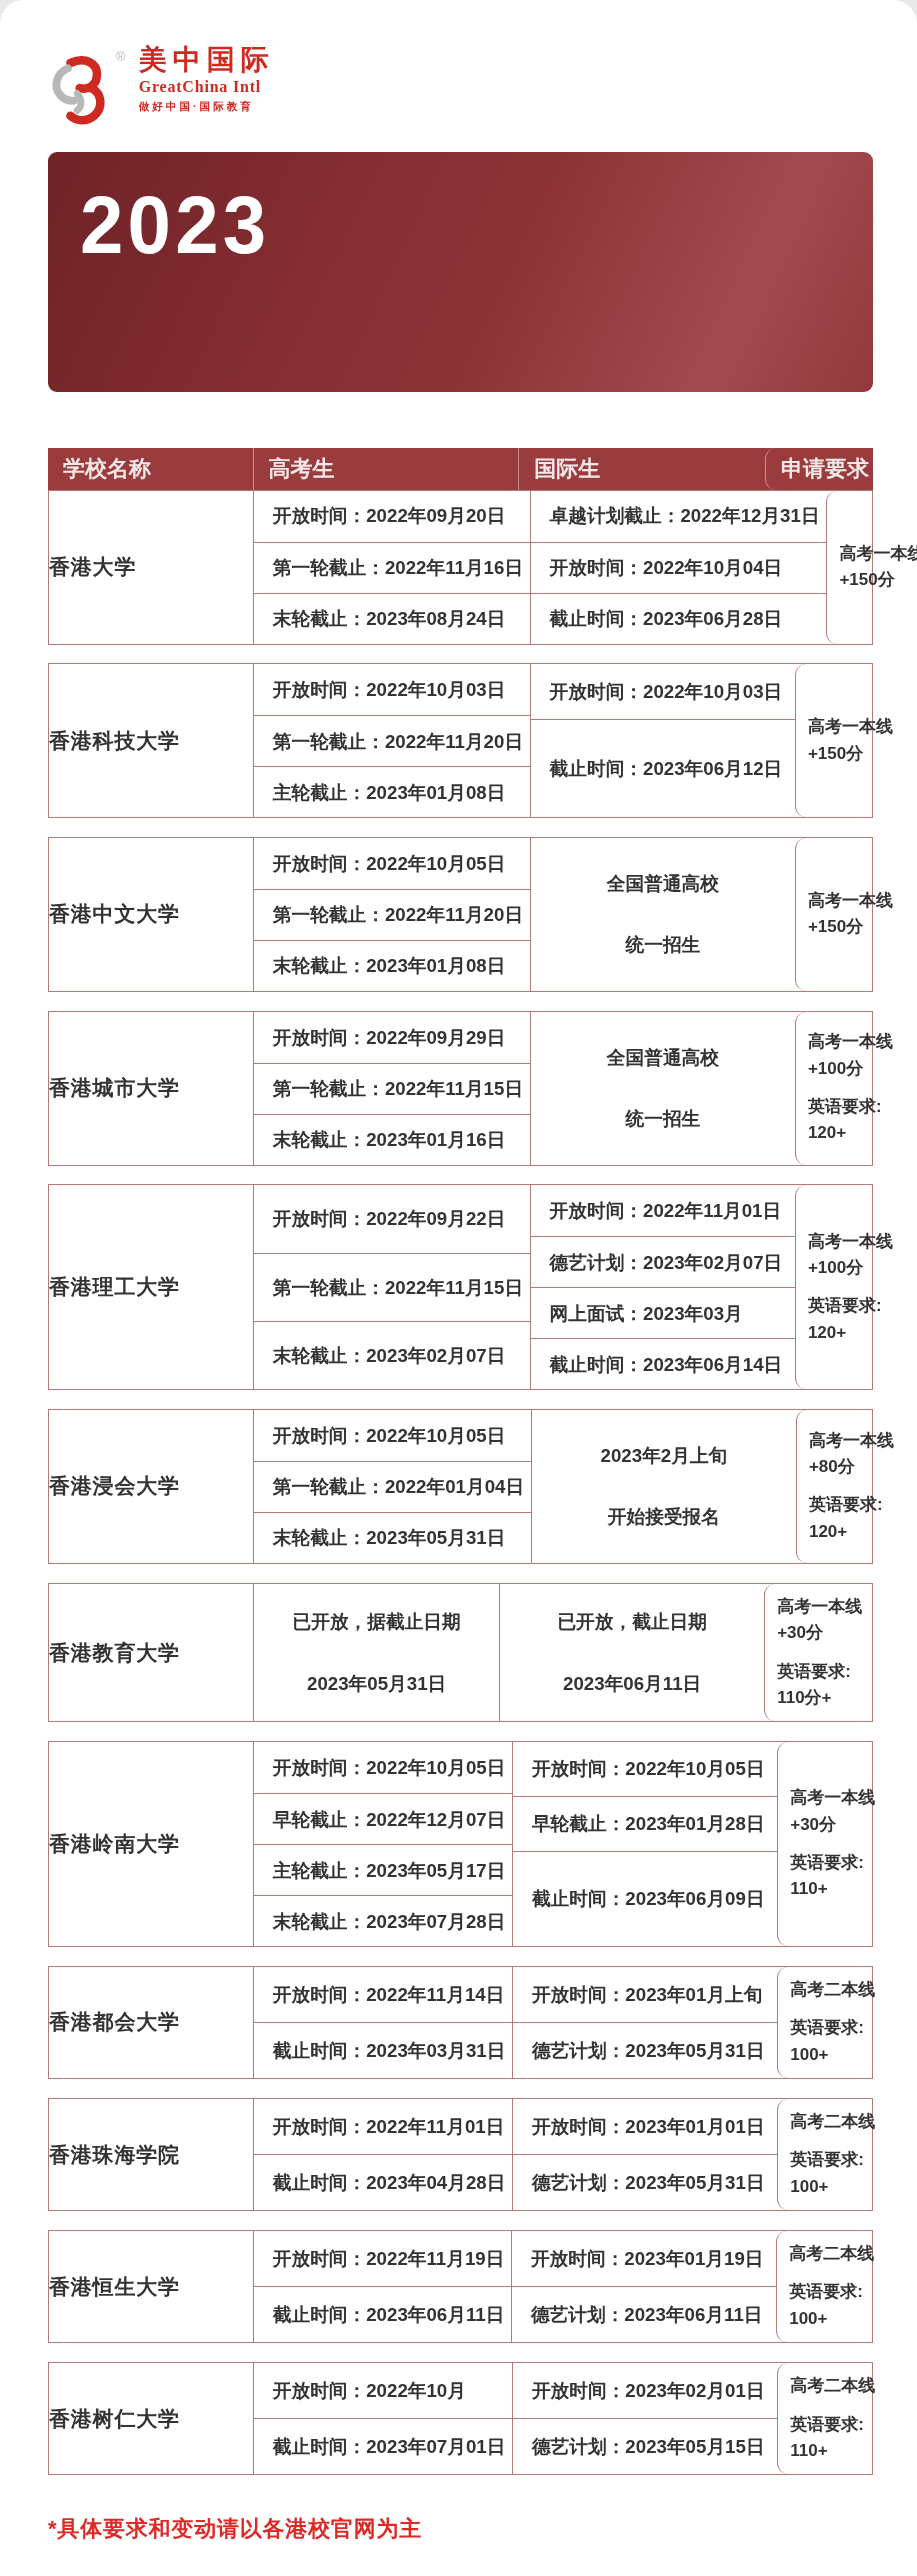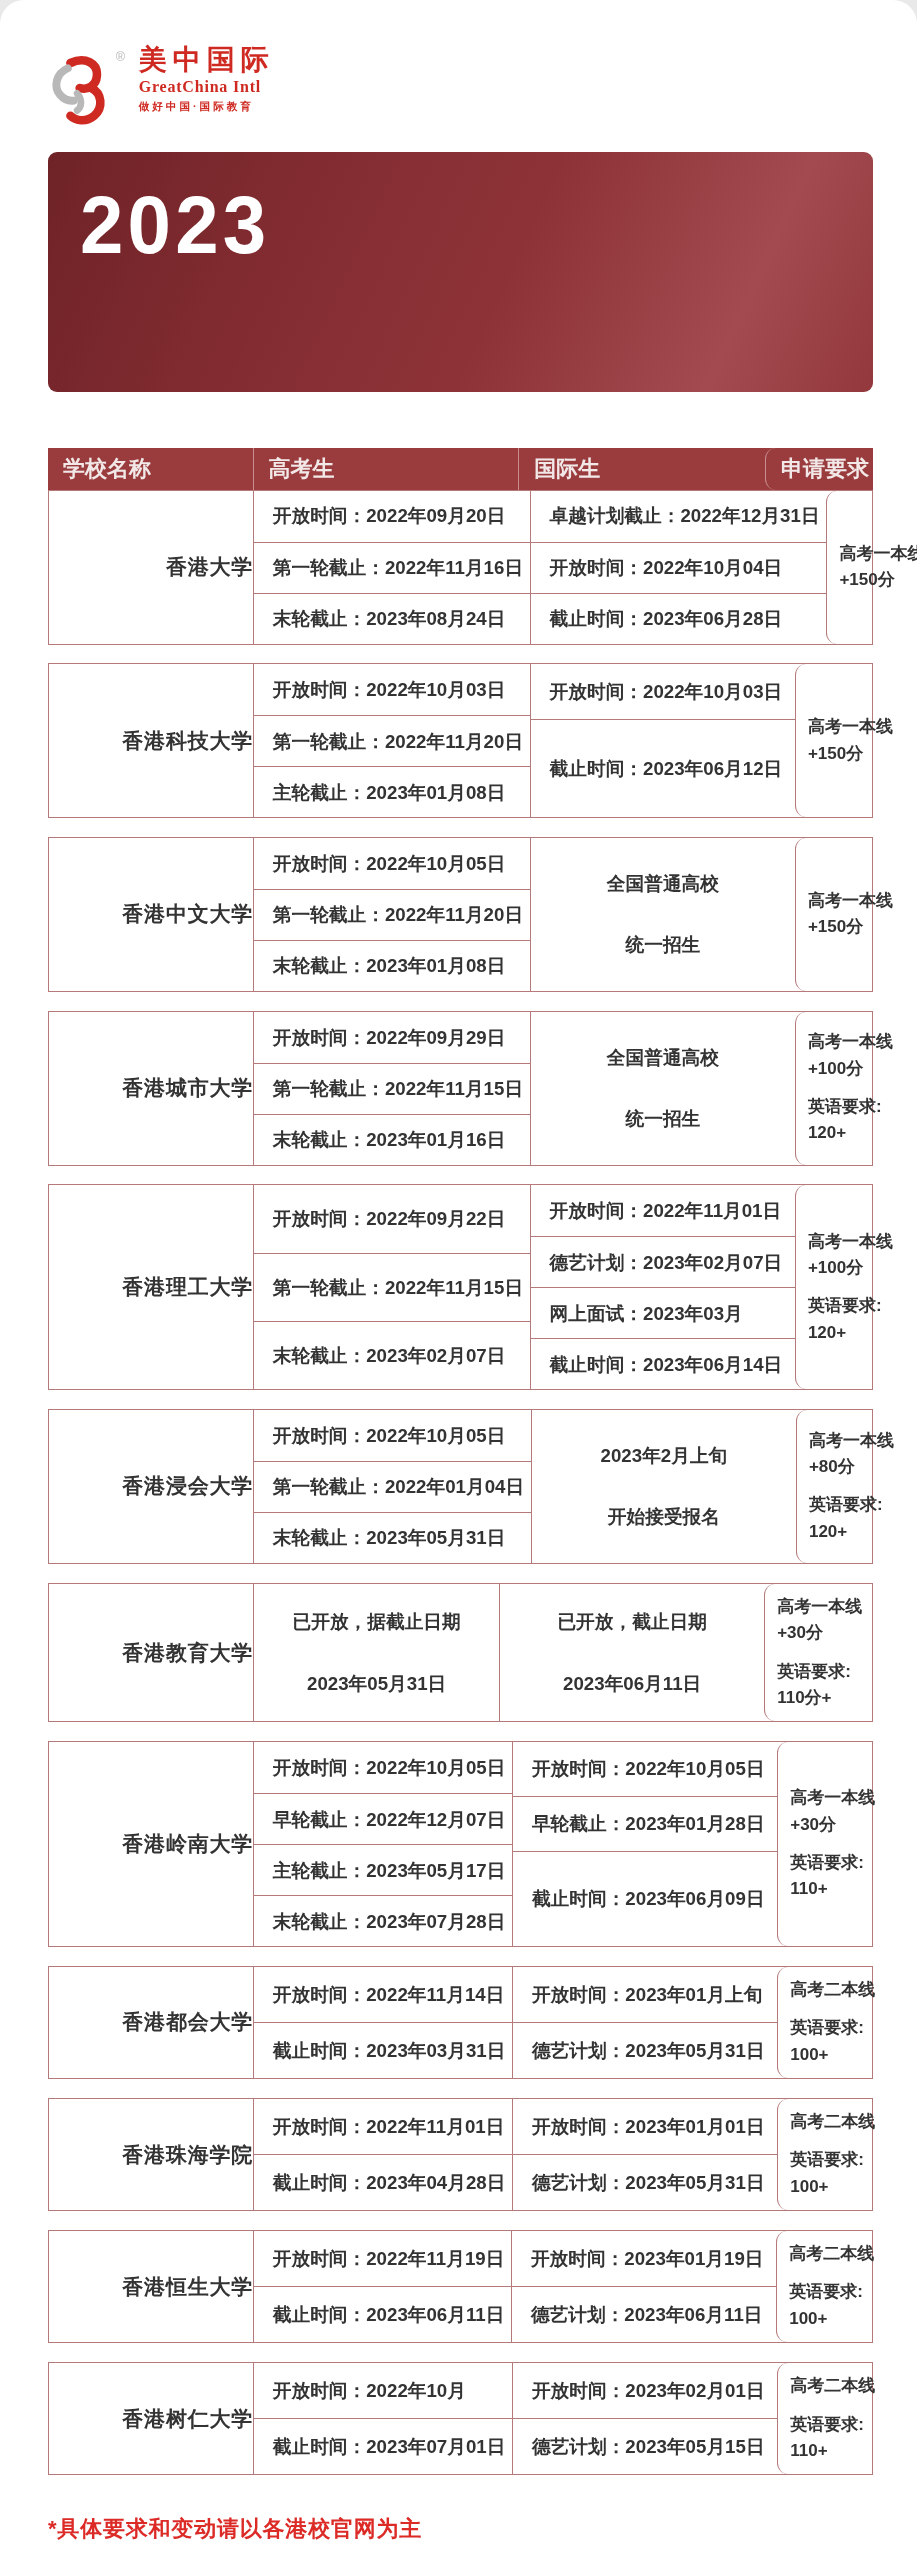--- a/index.html
+++ b/index.html
@@ -36,21 +36,21 @@
   .th{ color:#f2e8e8; font-size:22px; font-weight:600; padding-left:15px; height:42px;
        display:flex; align-items:center; }
   .th + .th{ border-left:0.8px solid #c98f90; }
   .c1{ flex:0 0 24.8%; } .c2{ flex:0 0 29.9%; } .c3{ flex:0 0 32.2%; } .c4{ flex:1 1 0;border-radius:11px; }
   .block{ display:flex; border:1.7px solid var(--border,#b5797a); background:#fff; }
   .block + .block, #blocks .block:first-child{ }
   #blocks .block{ margin-top:18.7px; }
   #blocks .block:first-child{ margin-top:0; border-top-width:0.8px; }
   .col{ display:flex; flex-direction:column; }
   .col + .col{ border-left:1.3px solid var(--border,#b5797a); }
-  .name-col{ justify-content:center; align-items:flex-end; }
+  .name-col{ justify-content:center; align-items:flex-start; }
   .school-name{ font-size:21px; font-weight:600; letter-spacing:0.8px; }
   .cell{ flex:1 1 0; min-height:51px; display:flex; flex-direction:column; justify-content:center;
          align-items:flex-start; padding:6.8px 6.8px 6.8px 18.7px; }
   .cell + .cell{ border-top:1.3px solid var(--border,#b5797a); }
   .cell .line{ font-size:18.7px; font-weight:600; line-height:1.45; white-space:nowrap; }
   .cell.center{ align-items:center; padding-left:6.8px; text-align:center; row-gap:34px; }
   .req-col{ justify-content:center; }
   .req-cell{ flex:1 1 0; display:flex; flex-direction:column; justify-content:center;
              padding:10.2px 3.4px 10.2px 12px; }
   .req-cell .line{ font-size:17px; font-weight:600; line-height:1.55; white-space:nowrap; }

